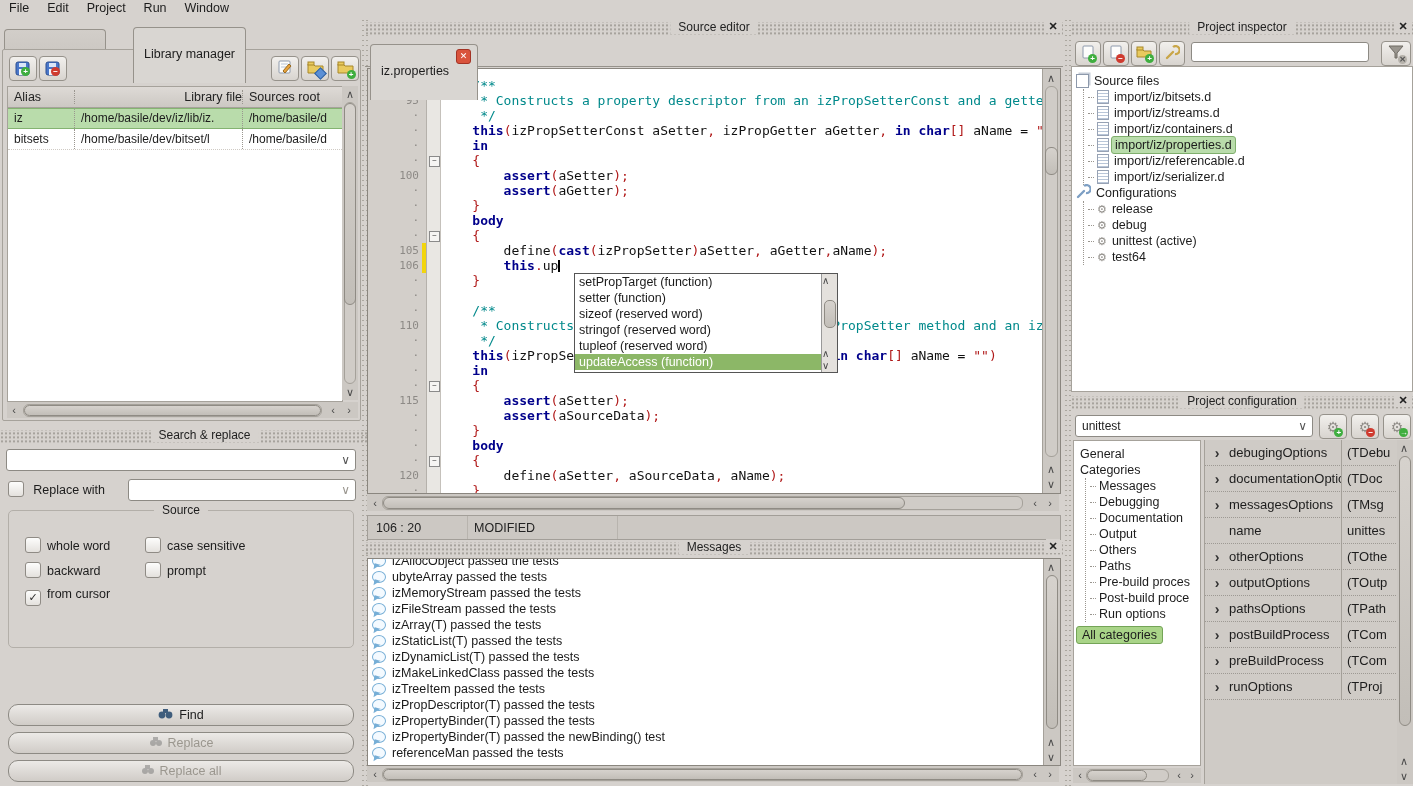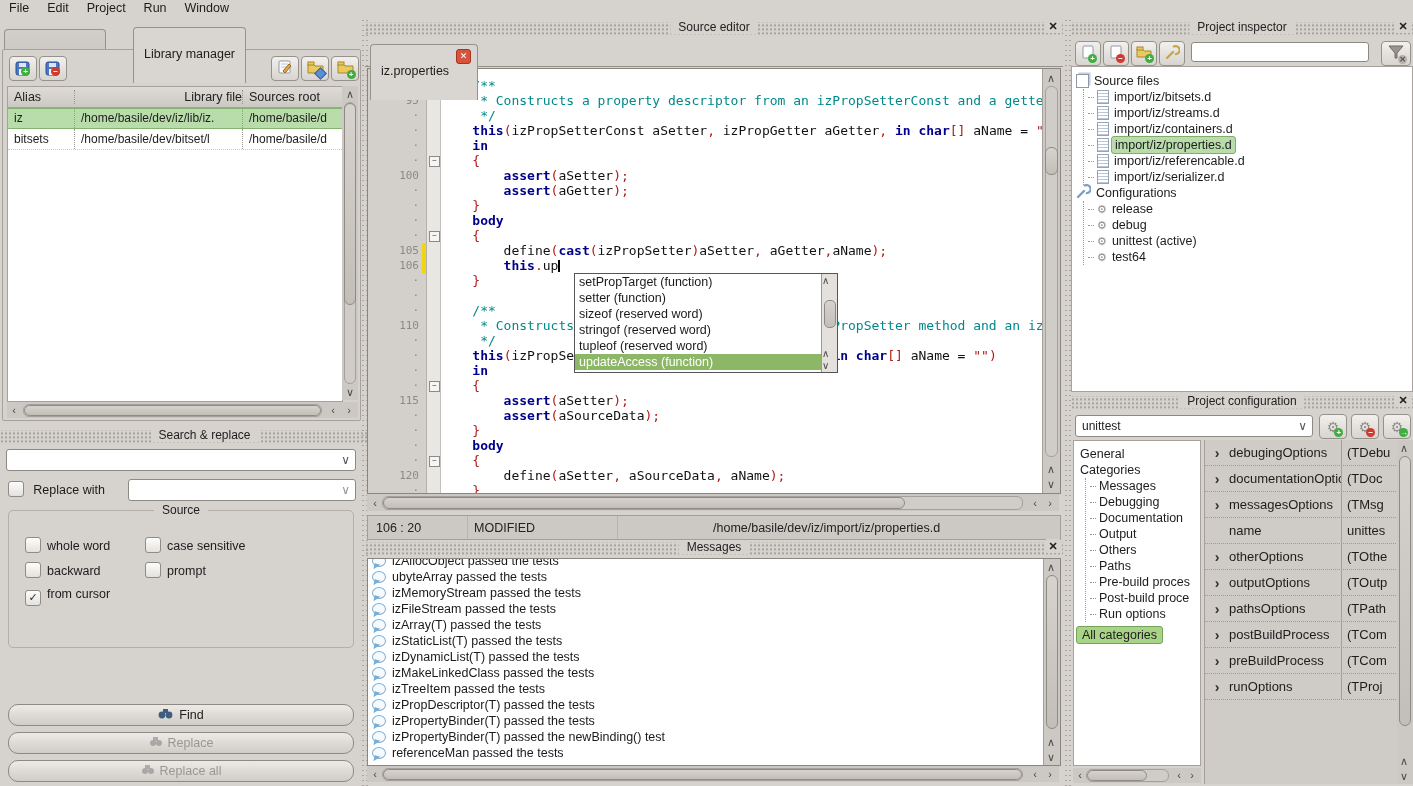--- a/index.html
+++ b/index.html
@@ -404,21 +404,20 @@
       <span class="ar" style="left:1px;top:3px;">‹</span>
       <div class="tr" style="left:15px;right:36px;top:2px;height:12px;"></div>
       <div class="th" style="left:16px;width:520px;top:3px;height:10px;"></div>
       <span class="ar" style="right:17px;top:3px;">‹</span>
       <span class="ar" style="right:2px;top:3px;">›</span>
     </div>
 
     <div id="statusbar" style="left:2px;top:497px;width:692px;height:23px;">
       <div class="sc" style="width:100px;padding-left:8px;">106 : 20</div>
       <div class="sc" style="width:150px;padding-left:6px;">MODIFIED</div>
-      <div class="sc" style="border-right:none;padding-left:95px;">/home/basile/dev/iz/import/iz/properties.d</div>
     </div>
 
     <div class="panel-hd" style="left:0;top:524px;width:698px;">
       <span class="t">Messages</span>
       <span class="x">✕</span>
     </div>
     <div class="abs" style="left:2px;top:540px;width:692px;height:206px;background:#fff;border:1px solid #8a867f;overflow:hidden;">
       <div id="msg-list" class="abs" style="left:0;top:-6px;right:17px;">
           <div class="msg-item">
             <span class="bubble"></span>

